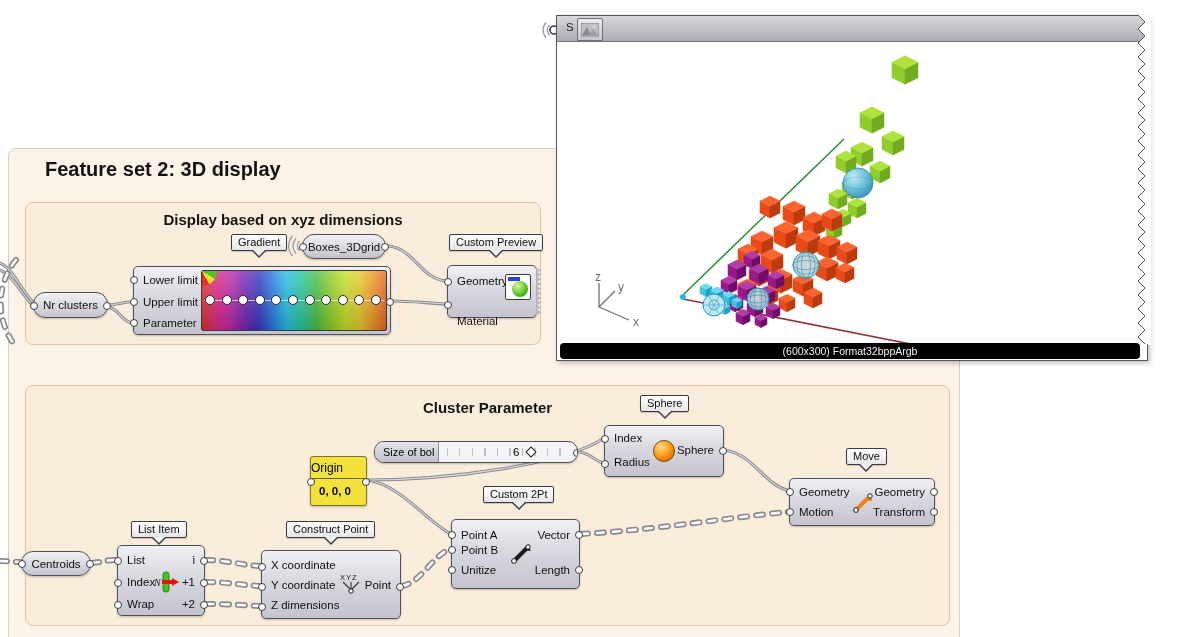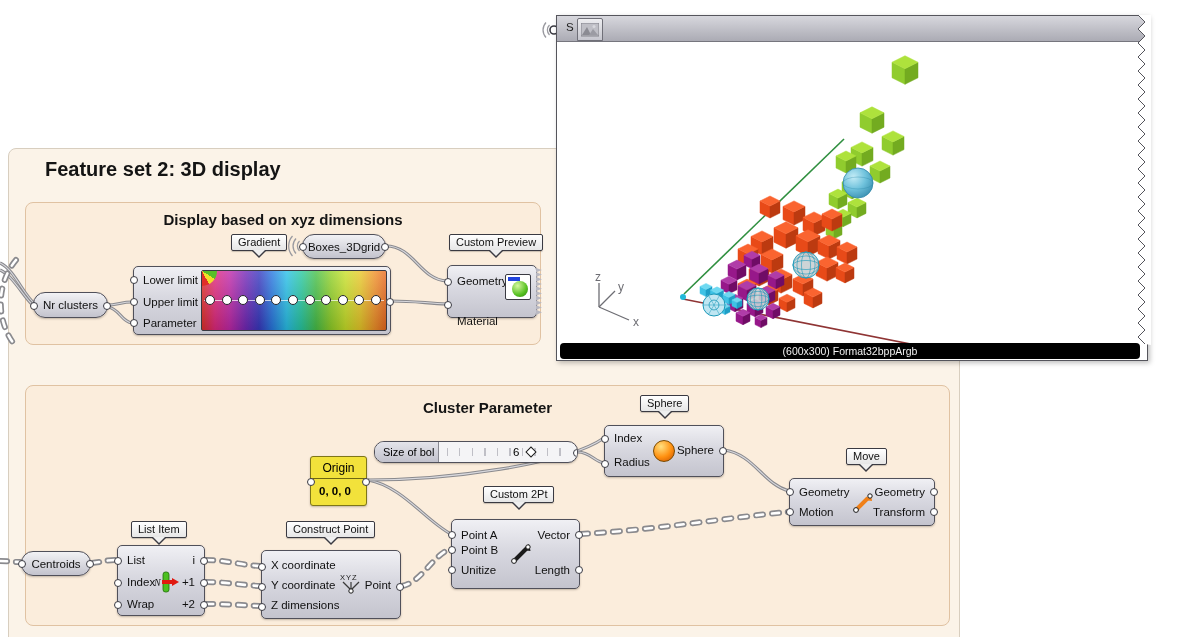--- a/index.html
+++ b/index.html
@@ -52,21 +52,21 @@
   .grad-shade { position:absolute; inset:0; background:linear-gradient(180deg,rgba(255,255,255,.20),rgba(0,0,0,.16)); }
   .grad-wedge { position:absolute; left:0; top:0; width:15px; height:15px; border-bottom-right-radius:100%;
          background:conic-gradient(from 0deg at 0% 0%, #58C028 90deg 122deg, #F0E028 122deg 152deg, #E03028 152deg 180deg, transparent 180deg); }
   .grad-line { position:absolute; left:2px; right:2px; top:29px; height:1px; background:rgba(255,255,255,.7); }
   .stop { position:absolute; top:24px; width:10px; height:10px; border-radius:50%;
          background:#fff; border:1.6px solid #26262C; }
 
   
   .panel-y { position:absolute; background:#F2E23B; border:1px solid #7E7619; border-radius:3px; z-index:4;
          box-shadow:0 1px 2px rgba(60,50,40,.3); }
-  .panel-y .ttl { height:22px; line-height:22px; text-align:center; font-size:12px; border-bottom:1.5px solid #6E6712; }
+  .panel-y .ttl { height:22px; line-height:22px; font-size:12px; border-bottom:1.5px solid #6E6712; }
   .panel-y .val { height:24px; line-height:24px; font-size:11.5px; font-weight:bold; padding-left:8px; }
 
   
   .slider { position:absolute; border:1px solid #50505A; border-radius:10px; overflow:hidden; z-index:4;
          background:#F4F4F6; box-shadow:0 1px 2px rgba(60,50,40,.3); }
   .slider .lab { position:absolute; left:0; top:0; bottom:0; width:64px; font-size:11px; line-height:20px;
          padding-left:8px; background:linear-gradient(180deg,#E4E4EA,#C2C2CC); border-right:1px solid #8A8A92; }
   .slider .ticks { position:absolute; left:72px; right:12px; top:6px; height:8px;
          background:repeating-linear-gradient(90deg,#B2B2BA 0 1px,transparent 1px 12.5px); opacity:.8; }
   .slider .sval { position:absolute; left:138px; top:0; font-size:11.5px; line-height:20px; }

